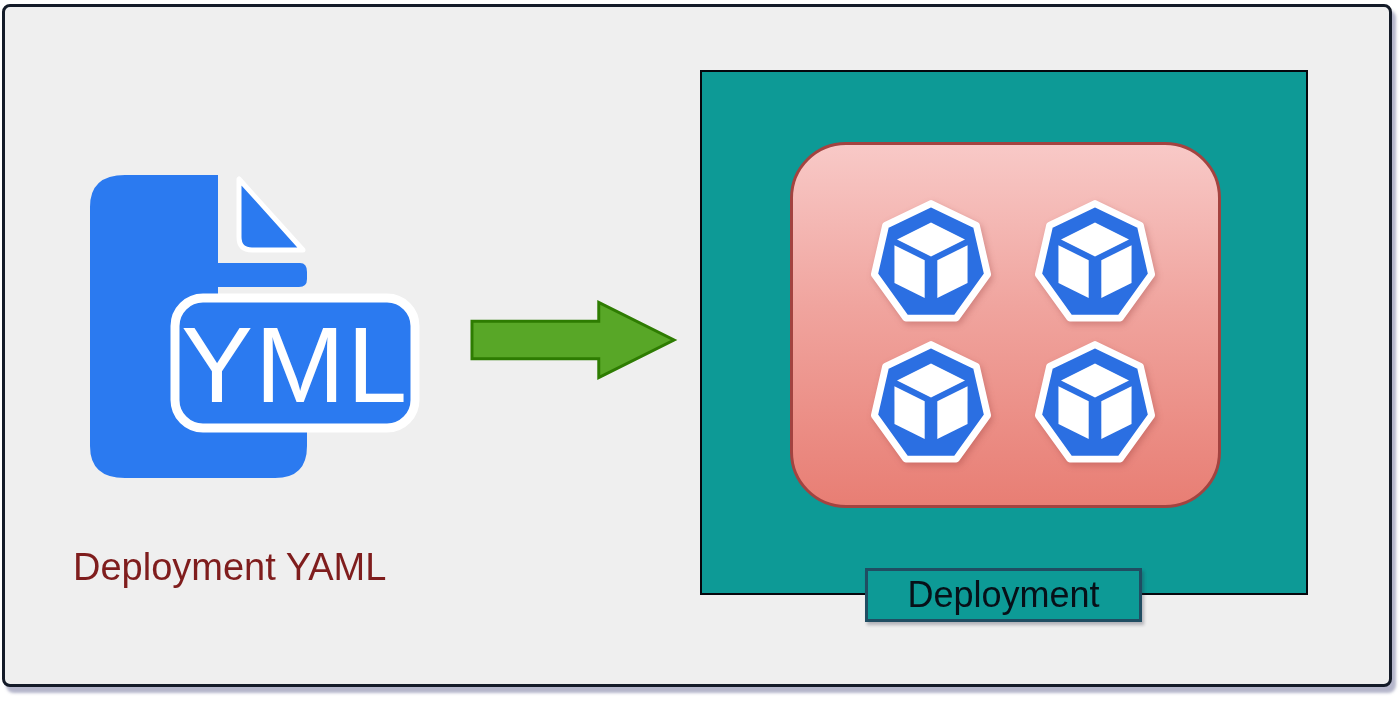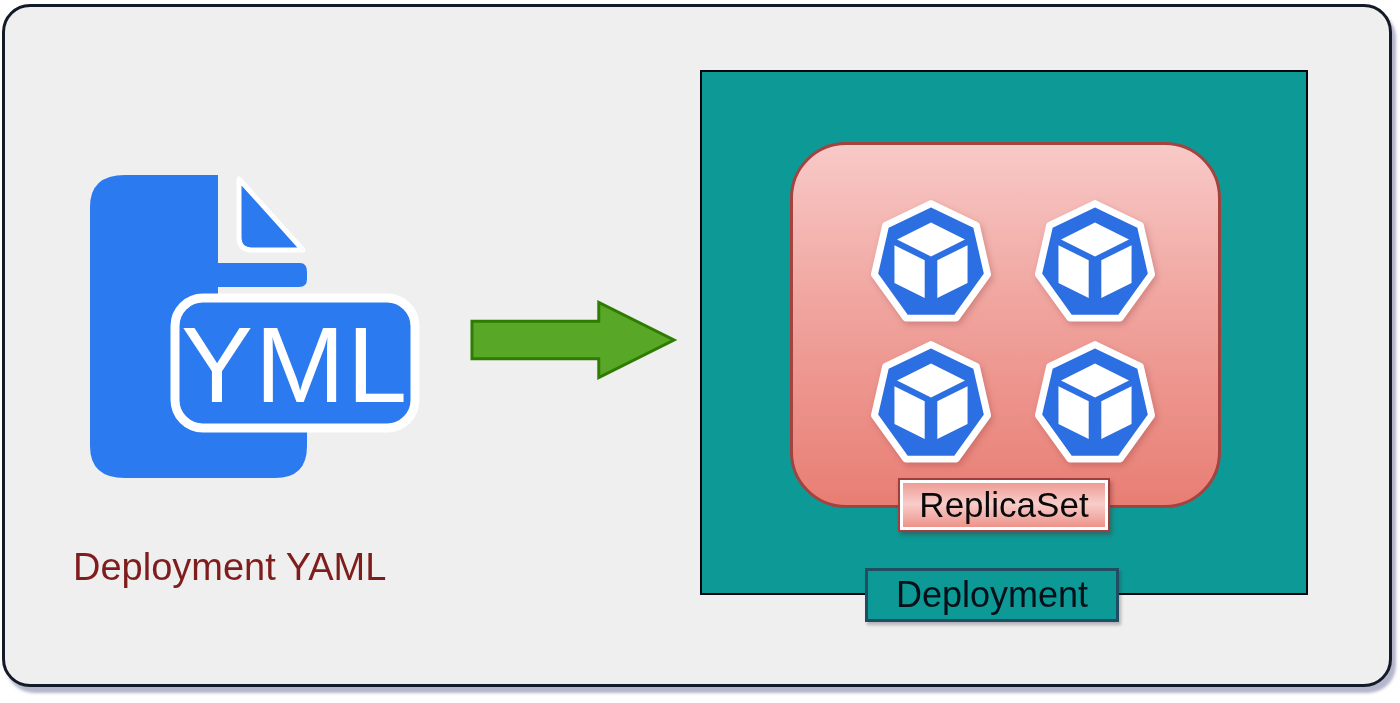--- a/index.html
+++ b/index.html
@@ -4,21 +4,21 @@
 <style>
   html, body { margin:0; padding:0; background:#ffffff; }
   body { width:1400px; height:703px; font-family:"Liberation Sans", sans-serif; }
   .canvas { position:relative; width:1400px; height:703px; overflow:hidden; }
 
   .frame {
     position:absolute; left:2px; top:4px; width:1390px; height:683px;
     box-sizing:border-box;
     background:#efefef;
     border:3px solid #141b28;
-    border-radius:28px;
+    border-radius:8px;
     box-shadow:4px 6px 3px rgba(120,122,160,0.55);
   }
 
   .yml-icon { position:absolute; left:80px; top:163px; width:340px; height:320px; }
 
   .yaml-label {
     position:absolute; left:68px; top:539px;
     font-size:38px; color:#7f1d1d; white-space:nowrap;
   }
 
@@ -54,21 +54,21 @@
     position:absolute; left:196px; top:406px; width:212px; height:54px;
     box-sizing:border-box;
     border:2px solid #9e3f3e;
     box-shadow:inset 0 0 0 3px #ffffff, 2px 3px 4px rgba(90,30,30,0.35);
     background:linear-gradient(180deg, #ee968e 0%, #f8cdca 48%, #ec8b82 100%);
     display:flex; align-items:center; justify-content:center;
     font-size:35px; color:#0a0a0a;
   }
 
   .deploy-label {
-    position:absolute; left:163px; top:496px; width:254px; height:54px;
+    position:absolute; left:163px; top:496px; width:277px; height:54px;
     box-sizing:border-box;
     background:#0d9a96;
     border:3px solid #204d62;
     box-shadow:2px 3px 3px rgba(40,40,60,0.30);
     display:flex; align-items:center; justify-content:center;
     font-size:36px; color:#071018;
   }
 </style>
 </head>
 <body>
@@ -125,19 +125,18 @@
             <polygon points="50,6 86,23.3 94.9,62.2 70,96.9 30,96.9 5.1,62.2 14,23.3" fill="#2b6fe2" stroke="#ffffff" stroke-width="5.5" stroke-linejoin="round"></polygon>
             <g>
               <polygon points="50,21 77,34.5 50,48 23,34.5" fill="#ffffff"></polygon>
               <polygon points="21,39 45,51 45,81 21,69" fill="#ffffff"></polygon>
               <polygon points="79,39 55,51 55,81 79,69" fill="#ffffff"></polygon>
             </g>
           </svg>
           </div>
       </div>
 
-      <div class="rs-label">ReplicaSet</div>
 
       <div class="deploy-label">Deployment</div>
     </div>
 
   </div>
 </div>
 
 </body></html>

